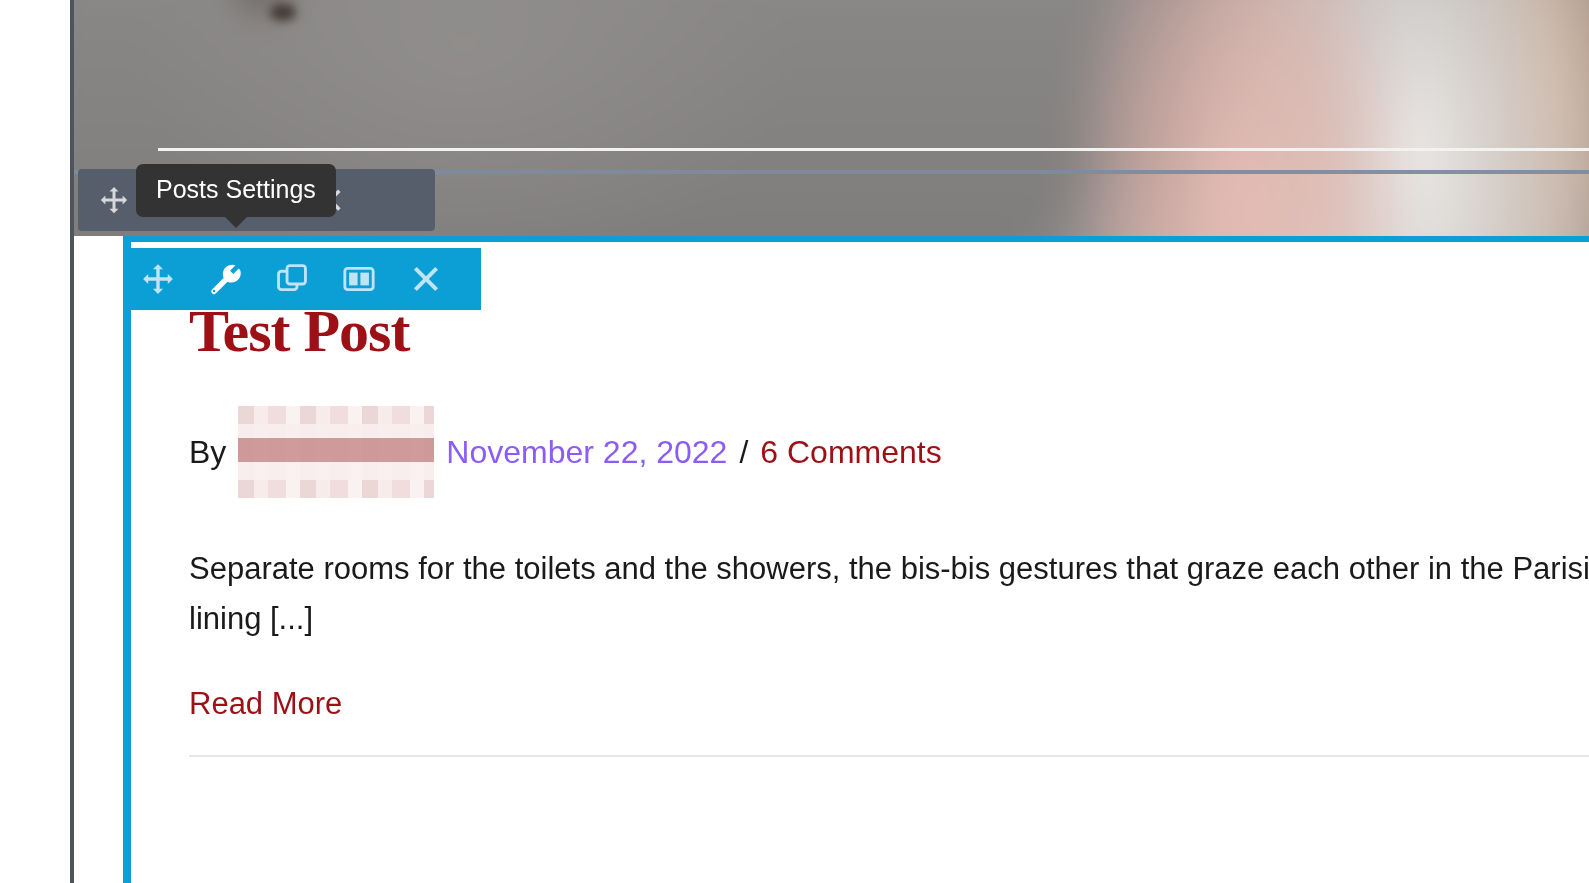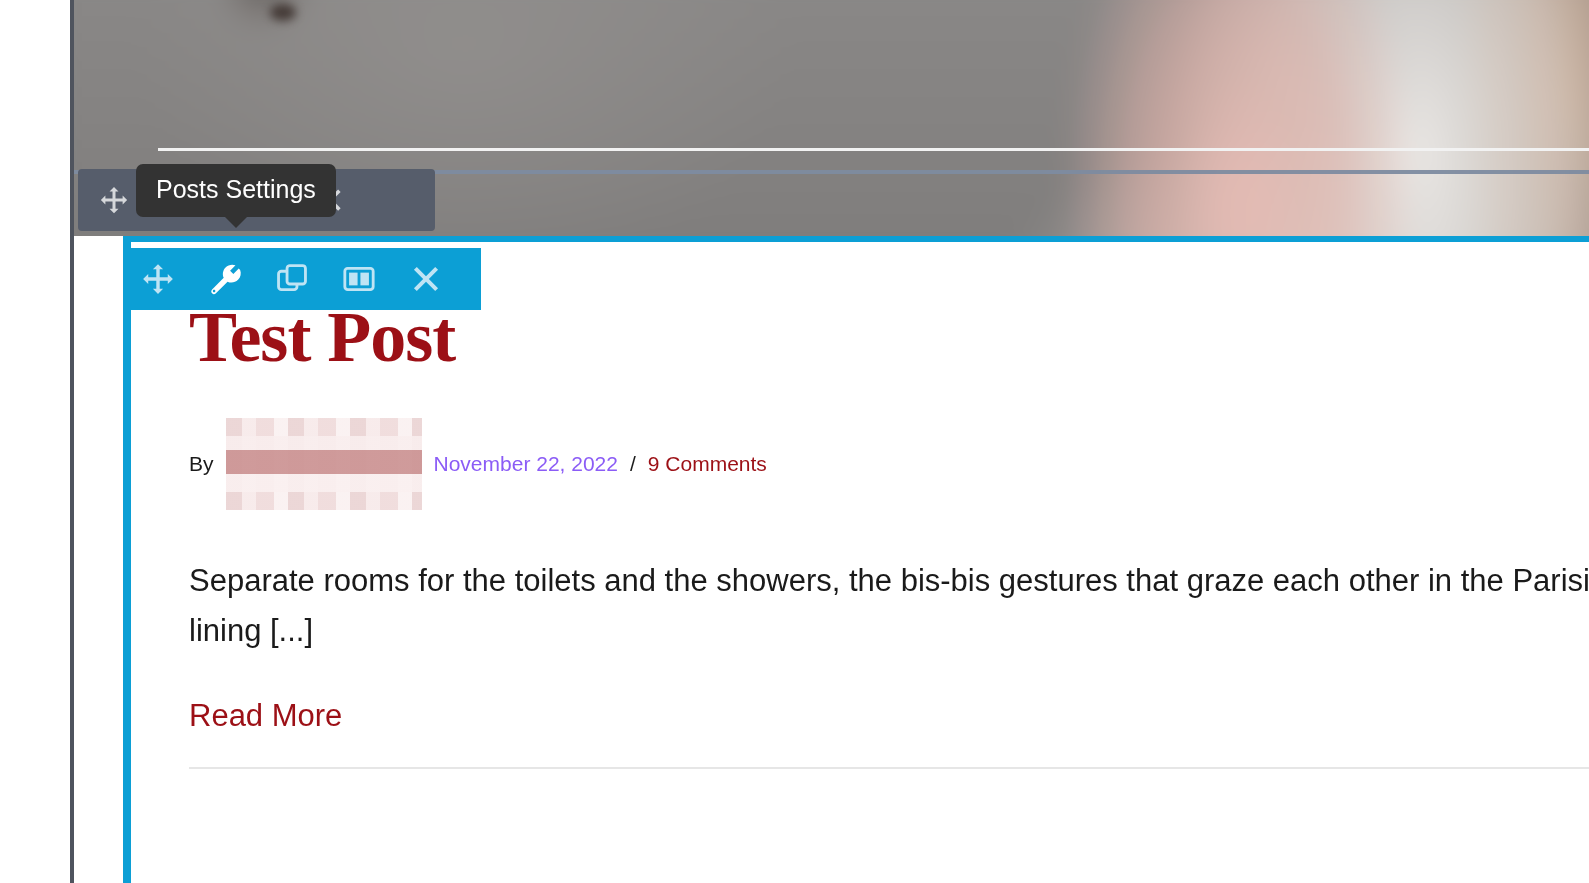--- a/index.html
+++ b/index.html
@@ -157,31 +157,31 @@
 
   
   .post {
     position: absolute;
     left: 189px; top: 236px;
     width: 1400px;
     z-index: 8;
   }
   .post-title {
     font-family: "Liberation Serif", serif;
-    font-size: 72px;
+    font-size: 60px;
     font-weight: 700;
     color: #9c1016;
     line-height: 1.0;
     letter-spacing: -1px;
     margin-top: 65px;
     white-space: nowrap;
   }
   .post-meta {
     margin-top: 45px;
-    font-size: 21px;
+    font-size: 32px;
     color: #1a1a1a;
     display: flex;
     align-items: center;
     white-space: nowrap;
   }
   .meta-by { color: #1a1a1a; }
   
   .author-redacted {
     position: relative;
     display: inline-block;
@@ -319,21 +319,21 @@
   </div>
 
   <div class="post">
     <h1 class="post-title">Test Post</h1>
 
     <div class="post-meta">
       <span class="meta-by">By</span>
       <span class="author-redacted"></span>
       <span class="meta-date">November 22, 2022</span>
       <span class="meta-sep">/</span>
-      <span class="meta-comments">9 Comments</span>
+      <span class="meta-comments">6 Comments</span>
     </div>
 
     <p class="post-excerpt">Separate rooms for the toilets and the showers, the bis-bis gestures that graze each other in the Parisians lining [...]</p>
 
     <a class="read-more">Read More</a>
 
     <div class="post-divider"></div>
   </div>
 
 </div>

